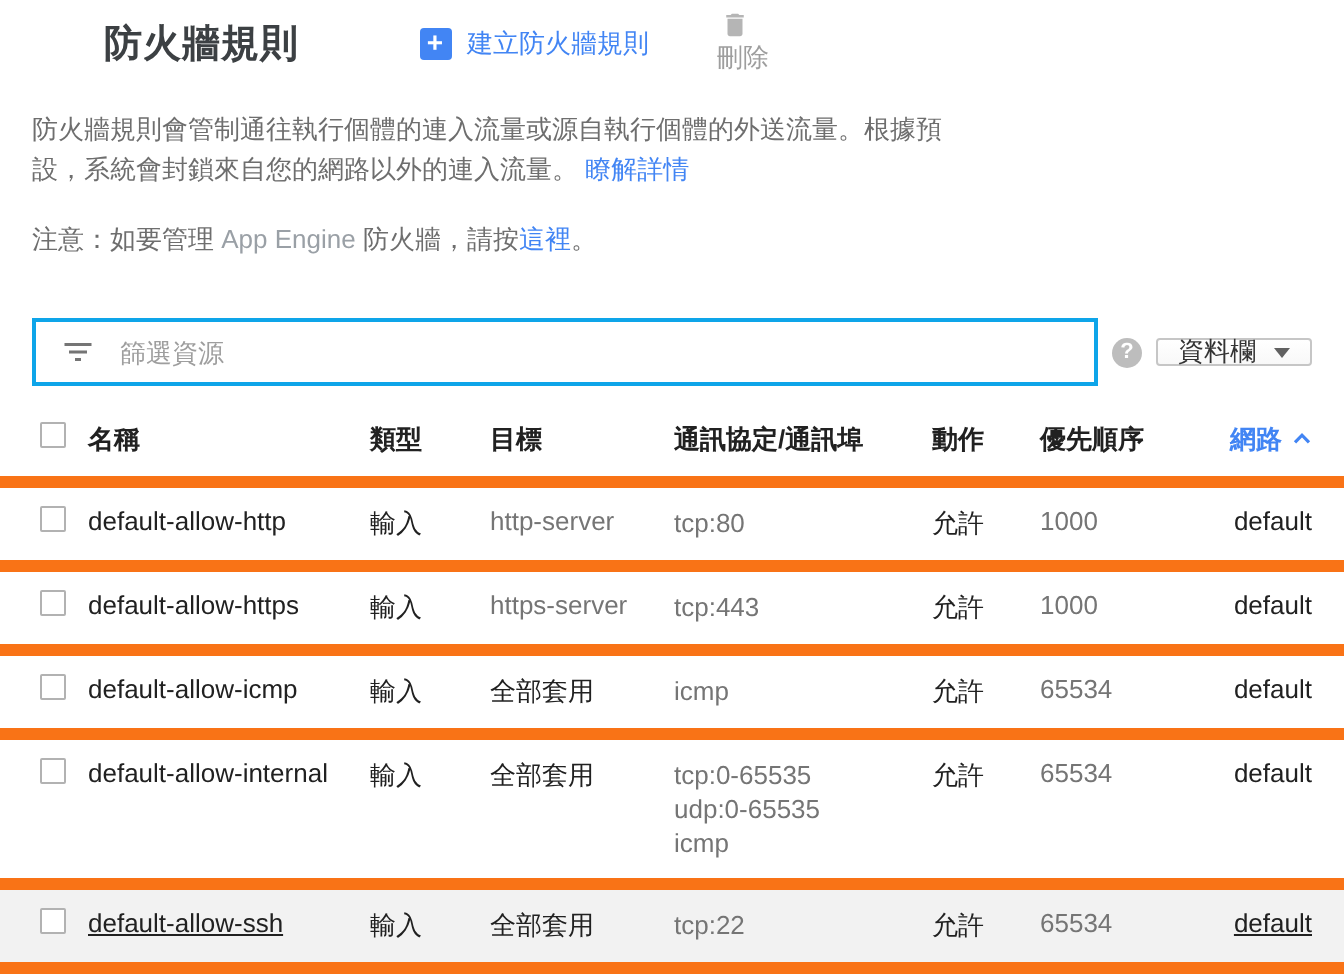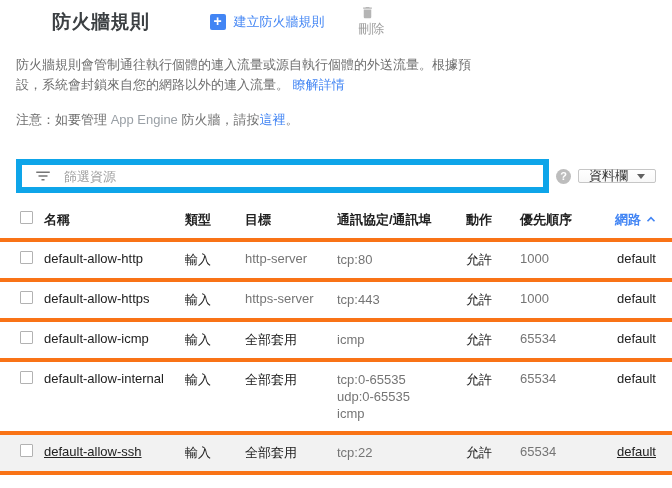--- a/index.html
+++ b/index.html
@@ -33,21 +33,21 @@
 
   
   .description { margin-top: 25px; max-width: 462px; color: #6e6e6e; line-height: 20px; }
   .link { color: #4285f4; text-decoration: none; cursor: pointer; }
   .note { margin-top: 16px; color: #6e6e6e; line-height: 18px; }
   .appengine { color: #9aa0a6; }
 
   
   .filter-row { margin-top: 30px; display: flex; align-items: center; }
   .filter-box {
-    flex: 1; height: 34px; border: 6px solid #0ea5e9; background: #fff;
+    flex: 1; height: 34px; border: 2px solid #0ea5e9; background: #fff;
     display: flex; align-items: center; padding: 0 12px;
   }
   .filter-box input {
     border: none; outline: none; flex: 1; font-family: inherit; font-size: 13px;
     margin-left: 12px; color: #212121; background: transparent;
   }
   .filter-box input::placeholder { color: #9e9e9e; }
   .help-icon {
     width: 15px; height: 15px; border-radius: 50%; background: #bdbdbd; color: #fff;
     font-size: 11px; font-weight: bold; line-height: 15px; text-align: center;
@@ -62,21 +62,21 @@
   .caret-down {
     width: 0; height: 0; margin-left: 9px;
     border-left: 4px solid transparent; border-right: 4px solid transparent;
     border-top: 5px solid #616161; display: inline-block;
   }
 
   
   table { width: 672px; border-collapse: collapse; margin-top: 9px; table-layout: fixed; }
   th, td {
     text-align: left; vertical-align: top; font-size: 13px;
-    padding: 9px 6px 9px 0; border-bottom: 4px solid #f97316;
+    padding: 9px 6px 9px 0; border-bottom: 6px solid #f97316;
   }
   th { font-weight: bold; color: #212121; }
   .cb-cell { padding-left: 20px; padding-right: 0; }
   .checkbox {
     width: 13px; height: 13px; border: 1px solid #b2b2b2; border-radius: 1px;
     background: #fff; display: inline-block; cursor: pointer;
   }
   .col-network, th.col-network { text-align: right; padding-right: 16px; }
   th.sorted { color: #4285f4; font-family: Liberation Mono, monospace; }
   .sort-caret { margin-left: 5px; vertical-align: 1px; }

